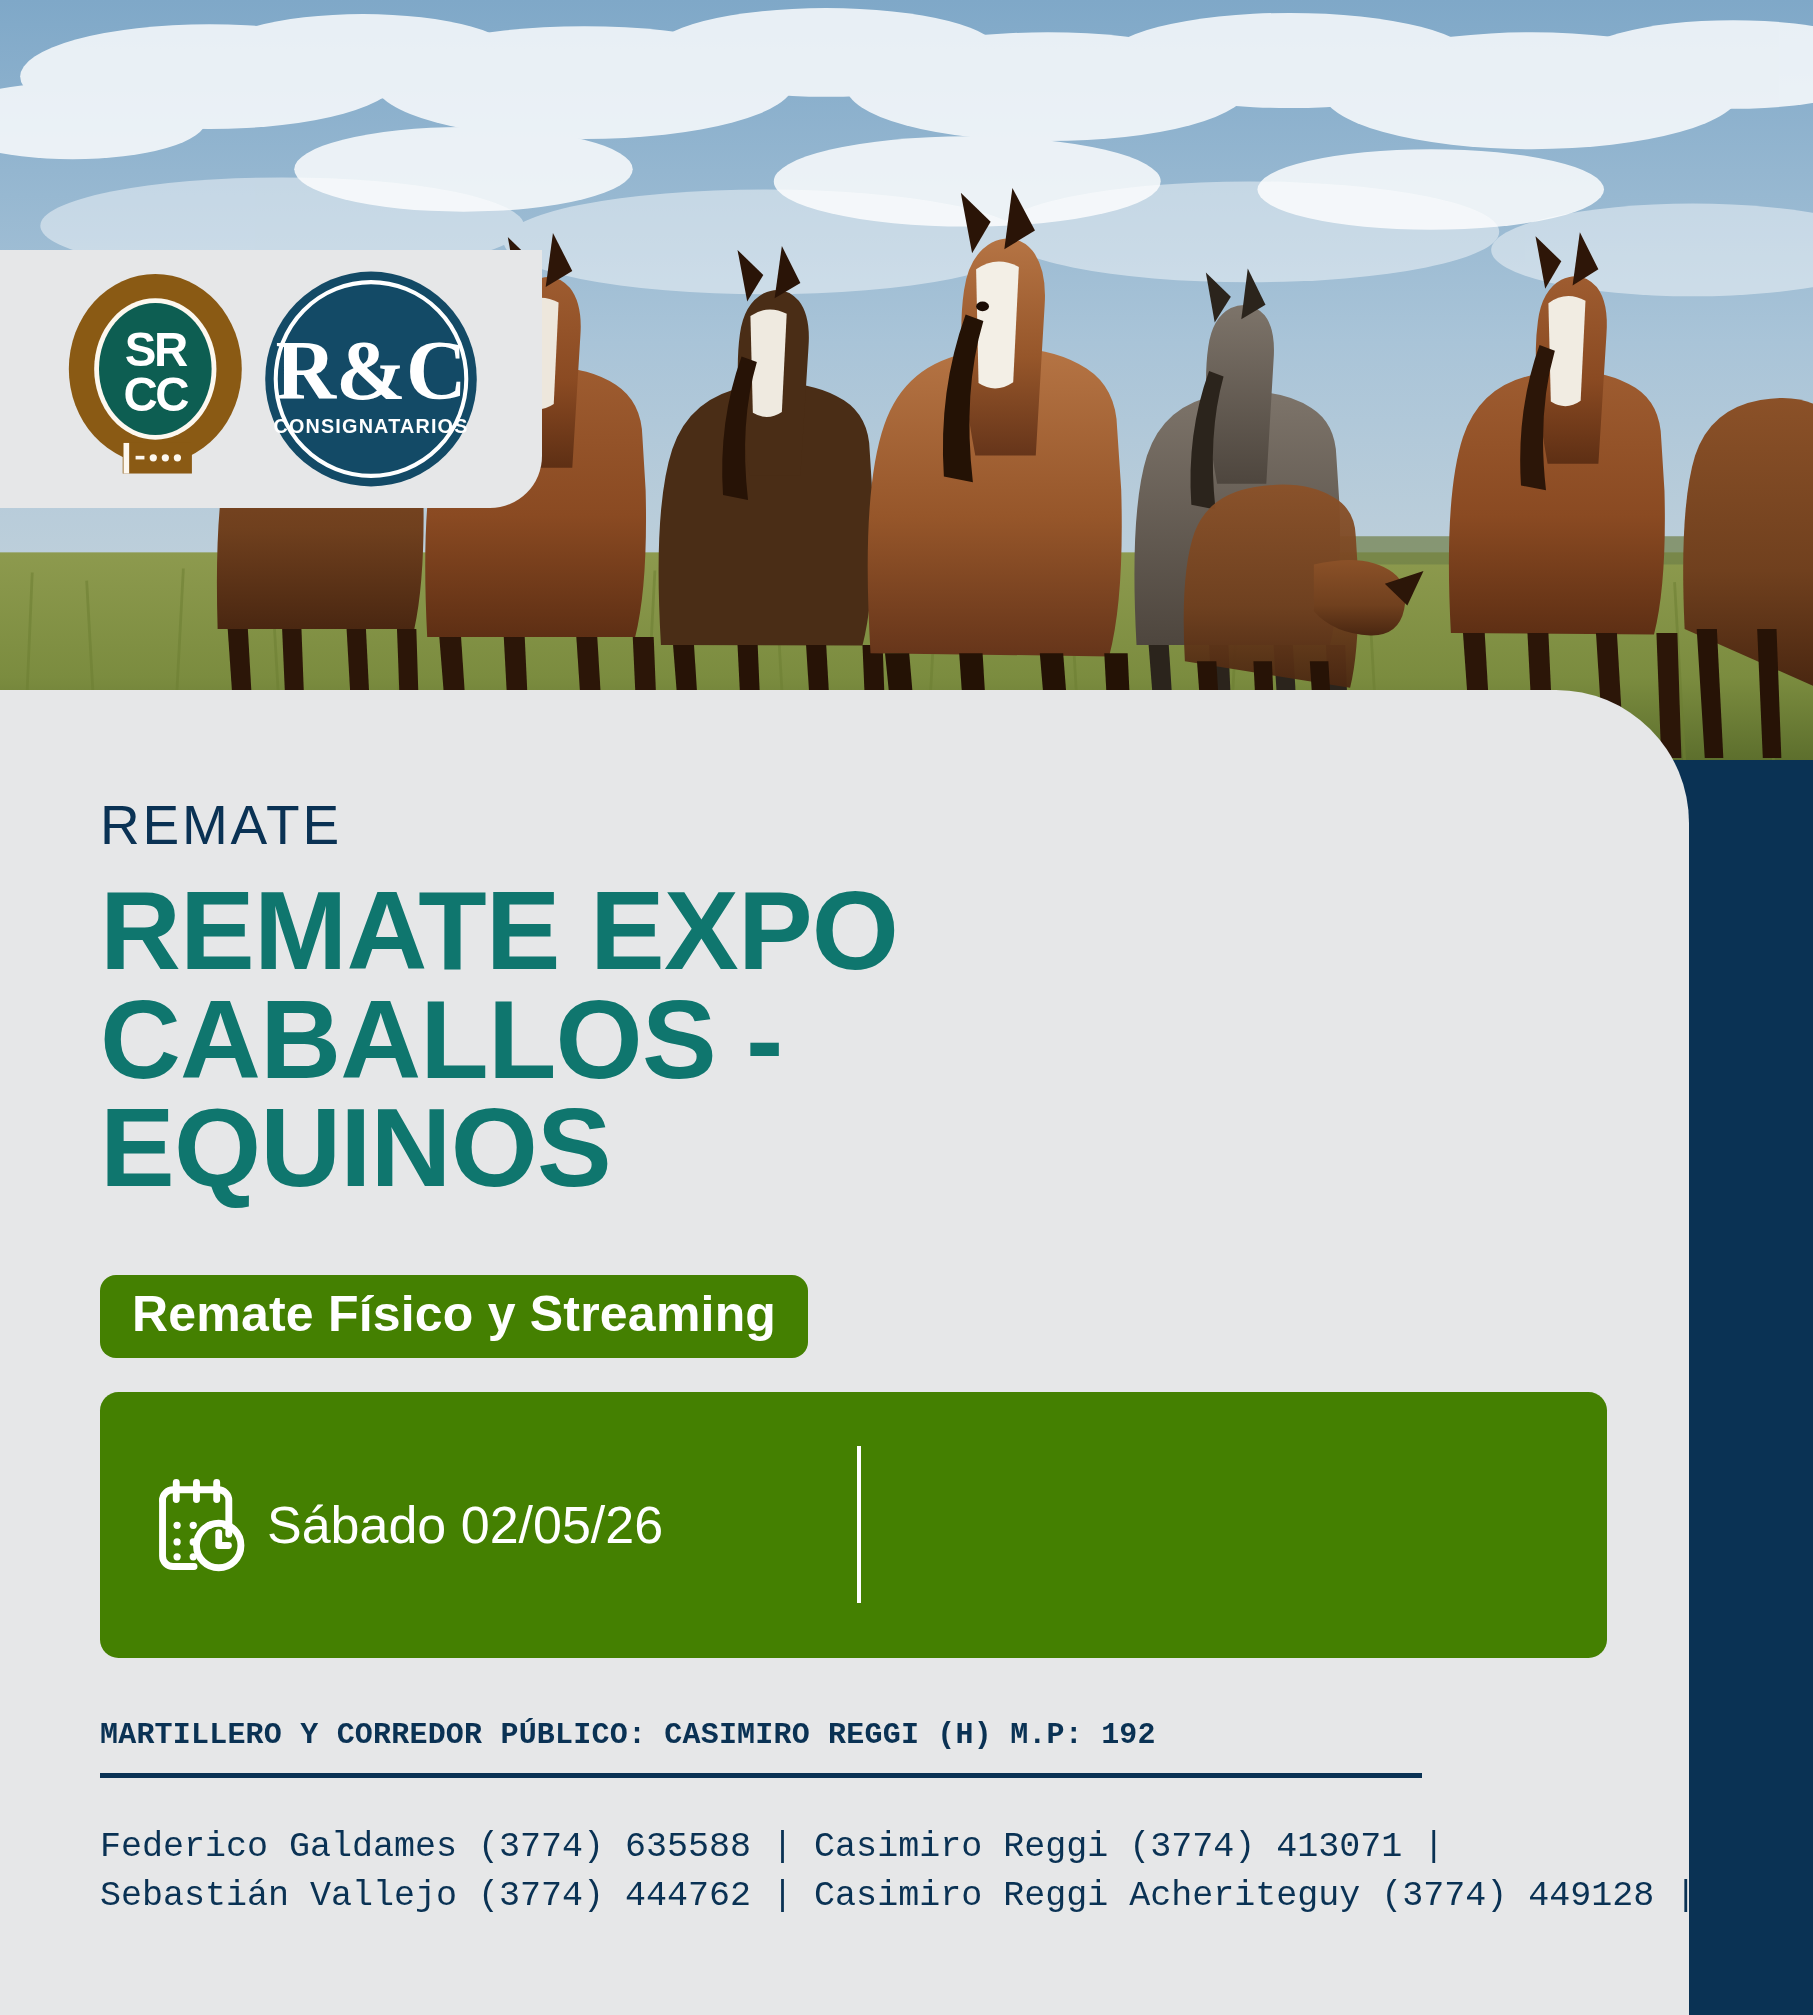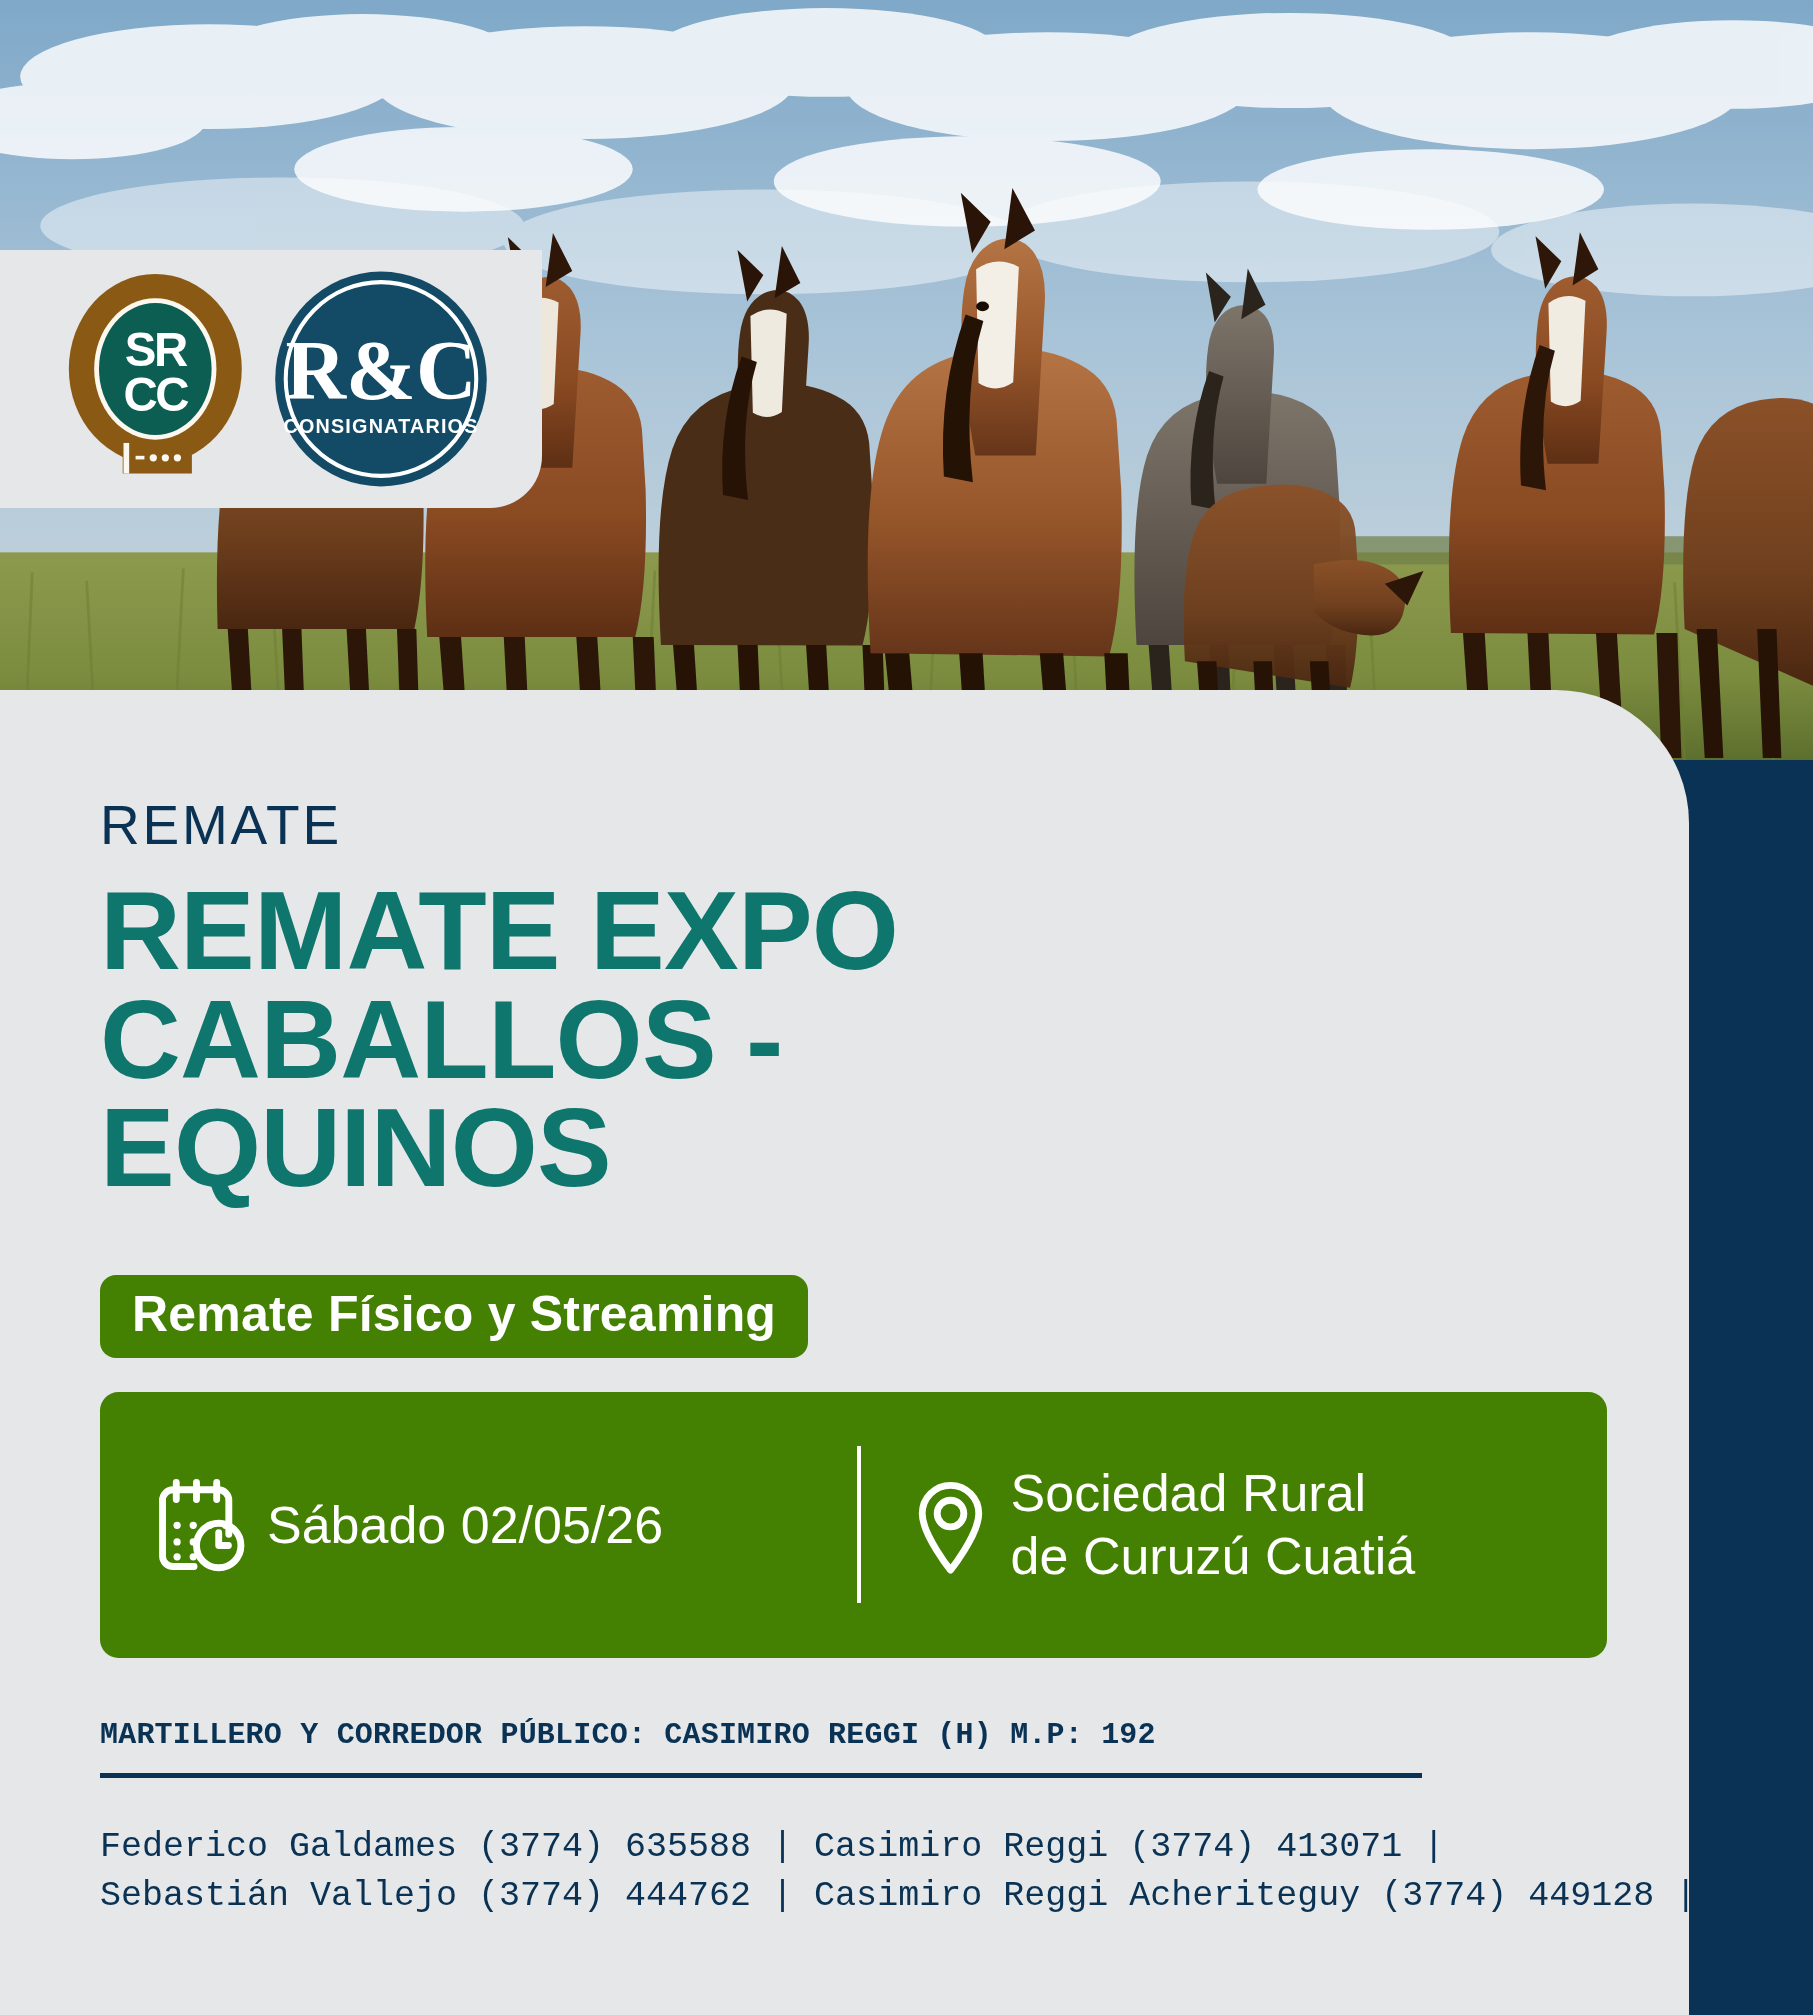--- a/index.html
+++ b/index.html
@@ -30,21 +30,21 @@
     background:#e6e7e8;
     border-top-right-radius:133px;
   }
 
   
   .logo-plate{
     position:absolute; left:0; top:250px;
     width:542px; height:258px;
     background:#e6e7e8;
     border-bottom-right-radius:52px;
-    display:flex; align-items:center; gap:25px;
+    display:flex; align-items:center; gap:15px;
     padding-left:64px;
     z-index:6;
   }
   .logo-srcc{ width:183px; height:214px; }
   .logo-rc{ width:218px; height:218px; }
   .logo-srcc svg,.logo-rc svg{ display:block; width:100%; height:100%; }
 
   
   .content{
     position:absolute; left:100px; top:798px;
@@ -371,32 +371,20 @@
           <path d="M165 140 v32 h24"></path>
         </svg>
       </span>
       <span class="info-lines">
         <span>Sábado 02/05/26</span><br>
       </span>
     </div>
 
     <div class="vdiv"></div>
 
-    <div class="info-block place">
-      <span class="info-icon">
-        <svg width="77" height="101" viewBox="0 0 190 250" fill="none" stroke="#ffffff" stroke-width="17" stroke-linecap="round" stroke-linejoin="round">
-          <path d="M95 238 C95 238 165 150 165 98 A70 70 0 0 0 25 98 C25 150 95 238 95 238 Z"></path>
-          <circle cx="95" cy="98" r="33"></circle>
-        </svg>
-      </span>
-      <span class="info-lines">
-        <span>Sociedad Rural</span><br>
-        <span>de Curuzú Cuatiá</span>
-      </span>
-    </div>
 
   </div>
 
   
   <div class="footer">
     <div class="footer-title">MARTILLERO Y CORREDOR PÚBLICO: CASIMIRO REGGI (H) M.P: 192</div>
     <div class="rule"></div>
     <div class="footer-lines">
       <div class="footer-line">Federico Galdames (3774) 635588 | Casimiro Reggi (3774) 413071  |</div>
       <div class="footer-line">Sebastián Vallejo (3774) 444762 | Casimiro Reggi Acheriteguy (3774) 449128 |</div>

